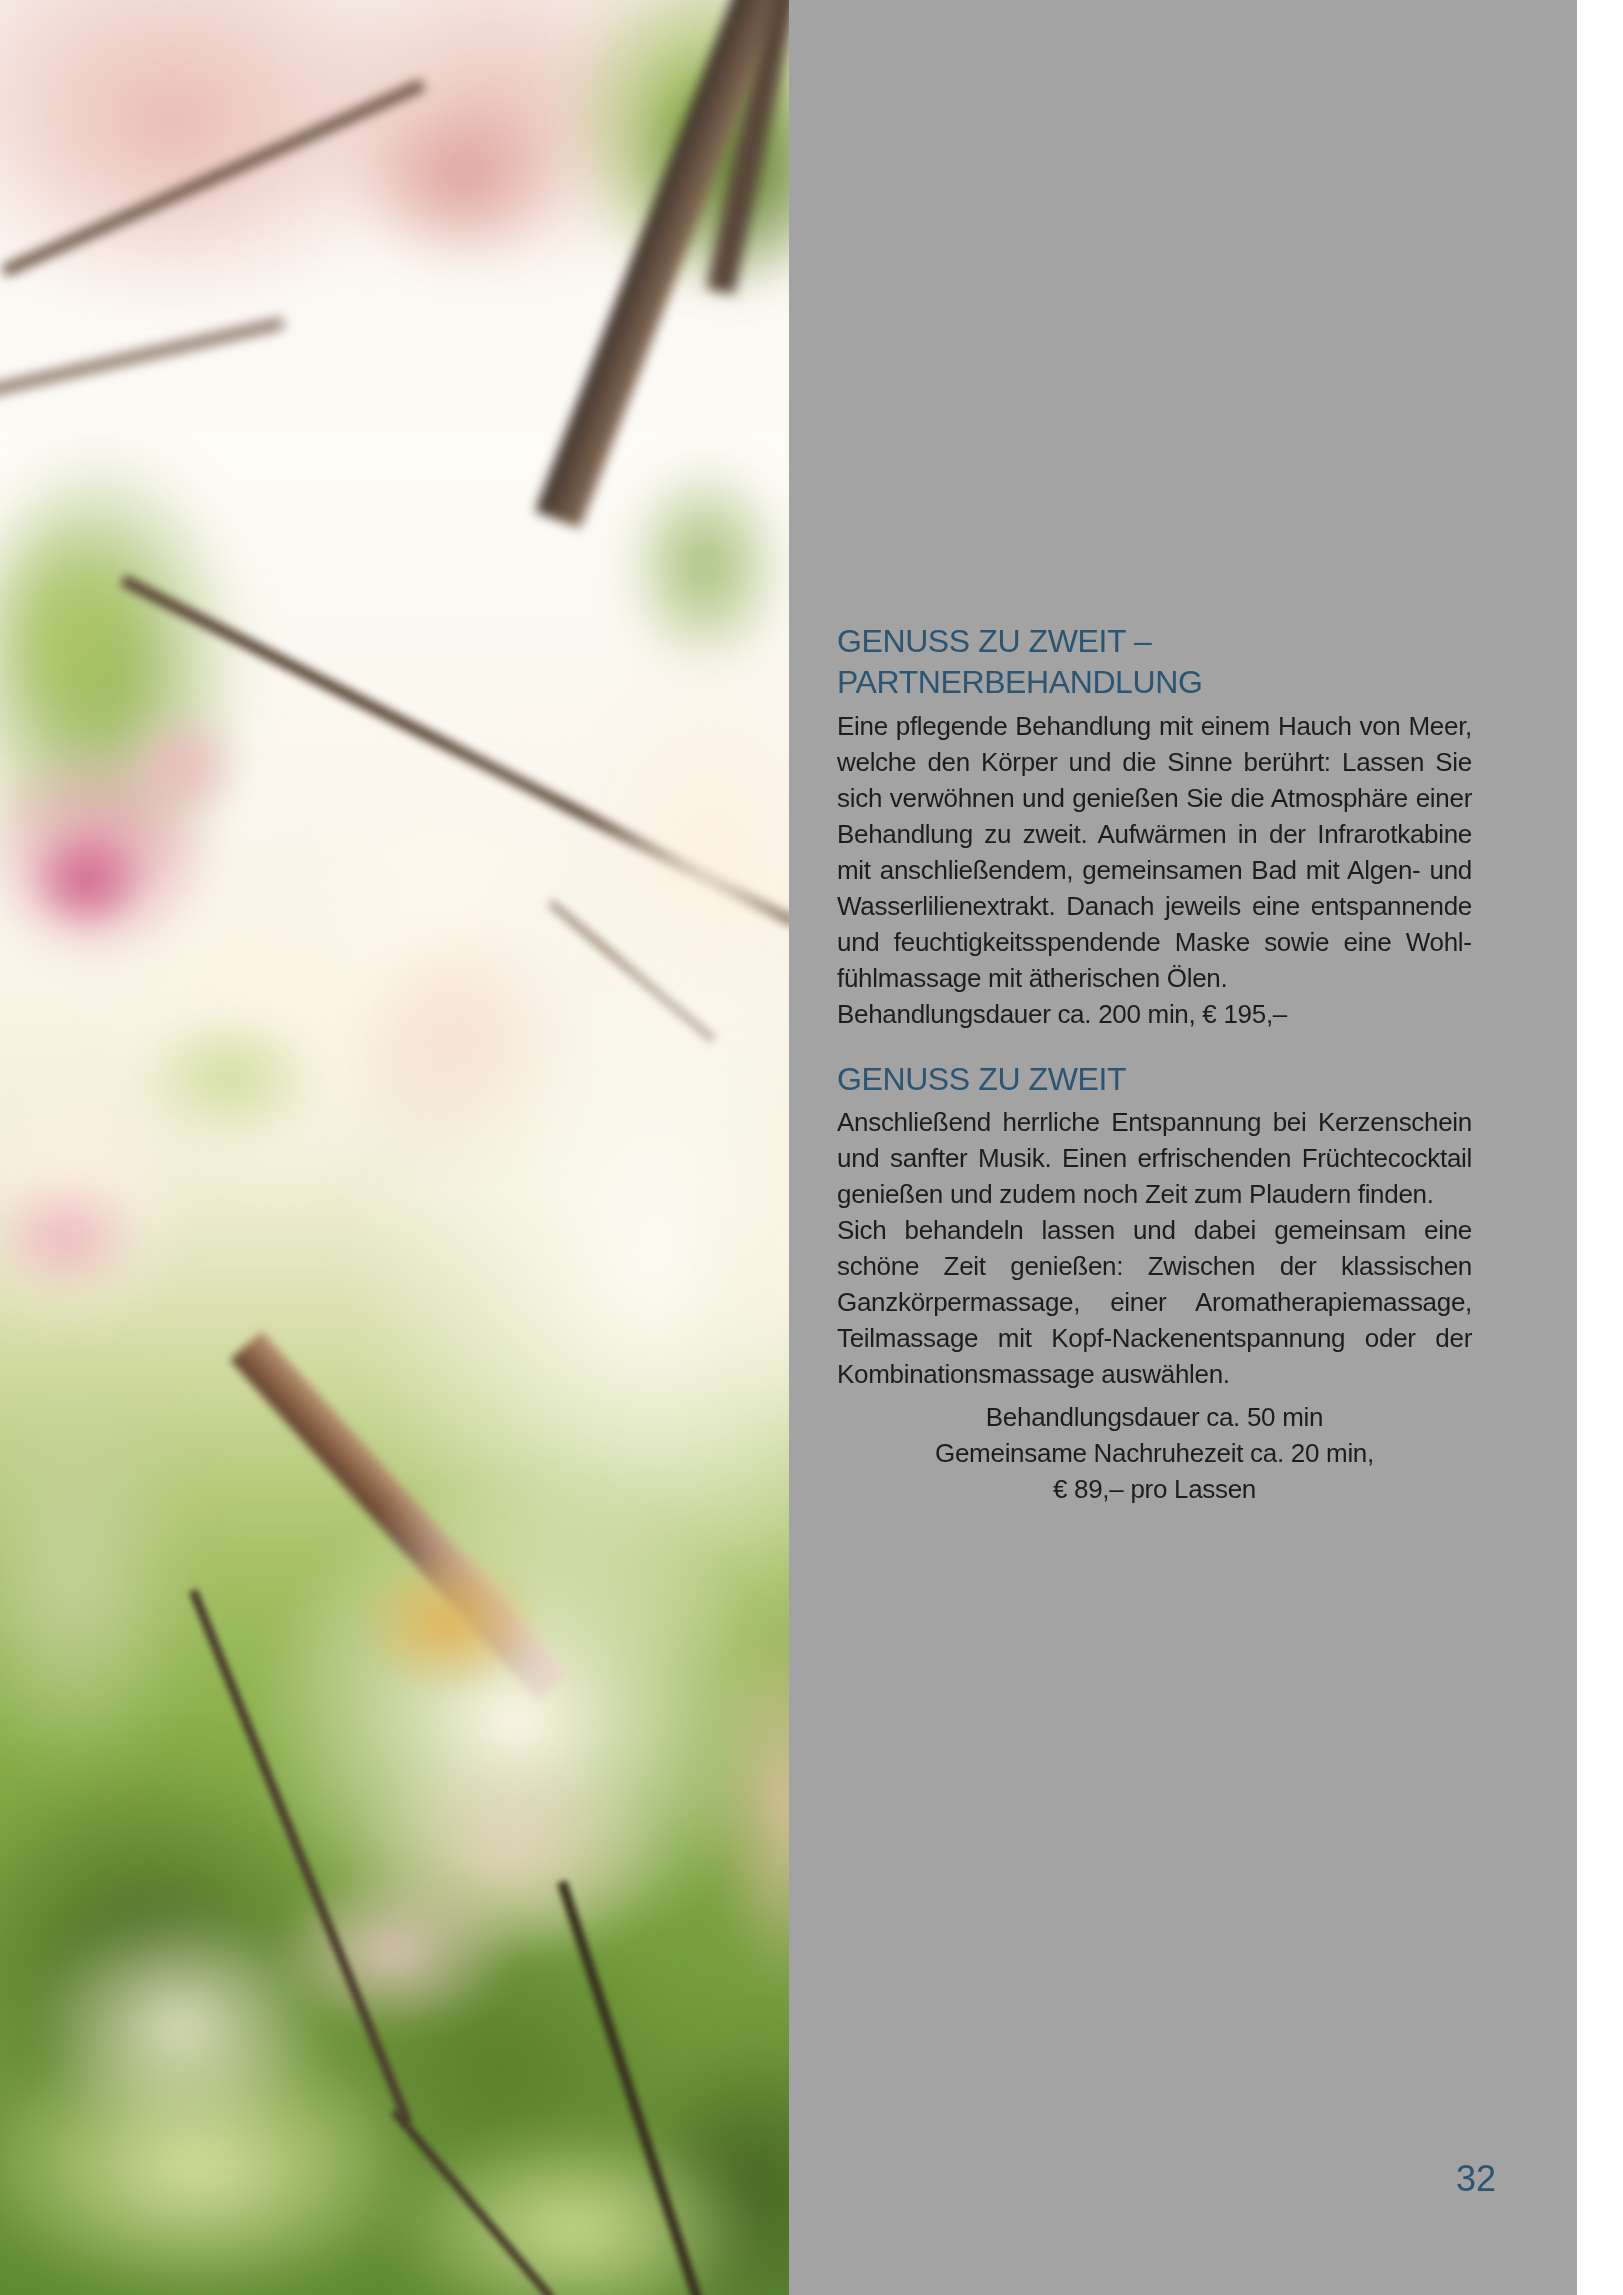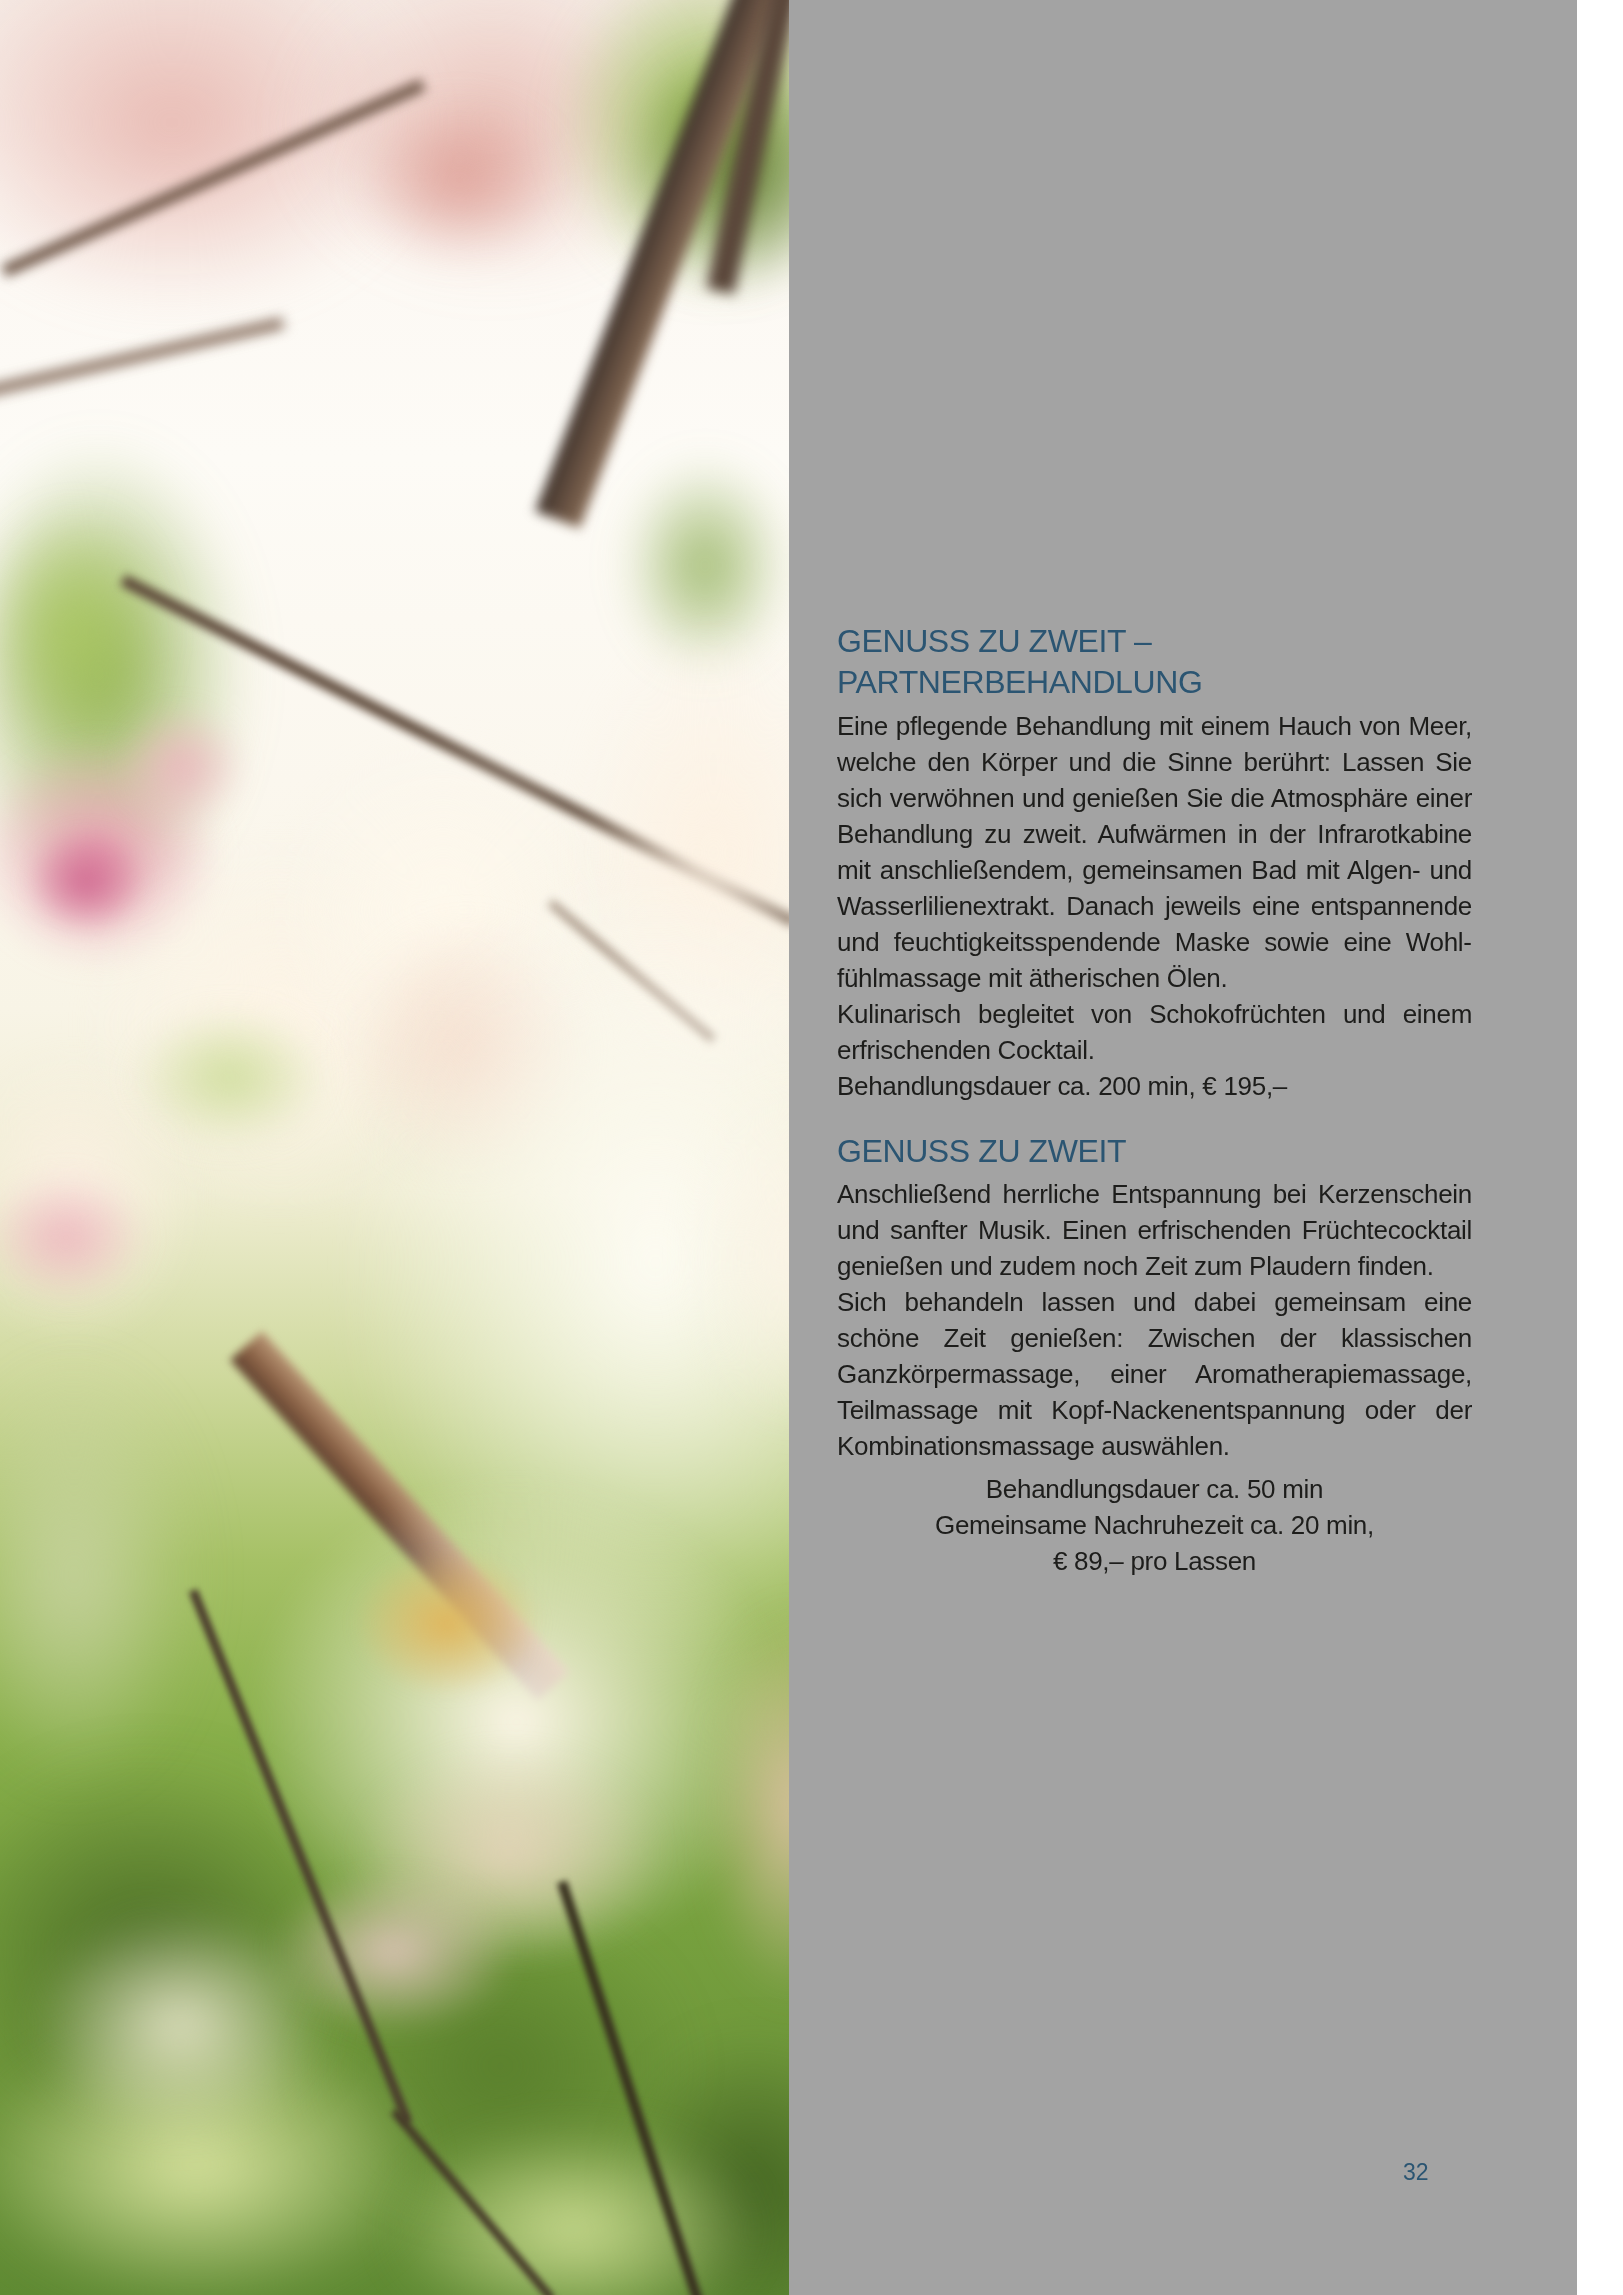--- a/index.html
+++ b/index.html
@@ -18,21 +18,21 @@
   .content{position:absolute;left:837px;top:0;width:635px;padding-top:621px;
            color:var(--body,#1d1d1b);}
   h2{font-size:32px;line-height:41px;font-weight:400;letter-spacing:-0.4px;
      color:var(--heading,#2b5572);margin:0 0 4.9px 0;}
   h2.h2-gap{margin-top:27px;margin-bottom:4.1px;}
   p.body{font-size:26px;line-height:36px;letter-spacing:-0.3px;margin:0;
          text-align:justify;hyphens:auto;-webkit-hyphens:auto;}
   .price{margin-top:4.1px;}
   .price-block{margin-top:6.6px;}
   .price-block .pl{font-size:26px;line-height:36px;letter-spacing:-0.3px;text-align:center;}
-  .pagenum{position:absolute;left:1403px;top:2161px;font-size:23px;line-height:1;
+  .pagenum{position:absolute;left:1456px;top:2161px;font-size:36px;line-height:1;
            color:var(--heading,#2b5572);}
 </style>
 </head>
 <body>
 
 <div class="page">
 
   <div class="photo">
 
     <div class="b" style="left:-82px;top:-66px;width:508px;height:377px;background:radial-gradient(closest-side,rgba(226,166,158,.75),rgba(226,166,158,0));filter:blur(24.6px);"></div>
@@ -83,21 +83,20 @@
     <div class="b" style="left:705px;top:1607px;width:180px;height:394px;background:radial-gradient(closest-side,rgba(243,200,186,.8),rgba(243,200,186,0));filter:blur(19.7px);"></div>
 
     <div class="r" style="left:193px;top:1586px;width:574px;height:9px;background:#4a3a2d;transform:rotate(68deg);transform-origin:left center;filter:blur(3.3px);"></div>
     <div class="r" style="left:394px;top:2107px;width:246px;height:8.2px;background:#433527;transform:rotate(50deg);transform-origin:left center;filter:blur(3.3px);"></div>
     <div class="r" style="left:562px;top:1877px;width:459px;height:9.8px;background:#38301f;transform:rotate(72deg);transform-origin:left center;filter:blur(3.3px);"></div>
   </div>
 
   <main class="content">
     <h2><span>GENUSS ZU ZWEIT –</span><br><span>PARTNERBEHANDLUNG</span></h2>
     <p class="body">Eine pflegende Behandlung mit einem Hauch von Meer, welche den Körper und die Sinne berührt: Lassen Sie sich verwöhnen und genießen Sie die Atmosphäre einer Behandlung zu zweit. Auf­wärmen in der Infrarotkabine mit anschließendem, gemeinsamen Bad mit Algen- und Wasserlilien­extrakt. Danach jeweils eine entspannende und feuchtigkeitsspendende Maske sowie eine Wohl­fühlmassage mit ätherischen Ölen.</p>
-    <p class="body">Kulinarisch begleitet von Schokofrüchten und einem erfrischenden Cocktail.</p>
     <p class="body price">Behandlungsdauer ca. 200 min, € 195,–</p>
 
     <h2 class="h2-gap"><span>GENUSS ZU ZWEIT</span></h2>
     <p class="body">Anschließend herrliche Entspannung bei Kerzen­schein und sanfter Musik. Einen erfrischenden Früchtecocktail genießen und zudem noch Zeit zum Plaudern finden.</p>
     <p class="body">Sich behandeln lassen und dabei gemeinsam eine schöne Zeit genießen: Zwischen der klassischen Ganzkörpermassage, einer Aromatherapiemassage, Teilmassage mit Kopf-Nackenentspannung oder der Kombinationsmassage auswählen.</p>
     <div class="price-block">
       <div class="pl">Behandlungsdauer ca. 50 min</div>
       <div class="pl">Gemeinsame Nachruhezeit ca. 20 min,</div>
       <div class="pl">€ 89,– pro Lassen</div>
     </div>

